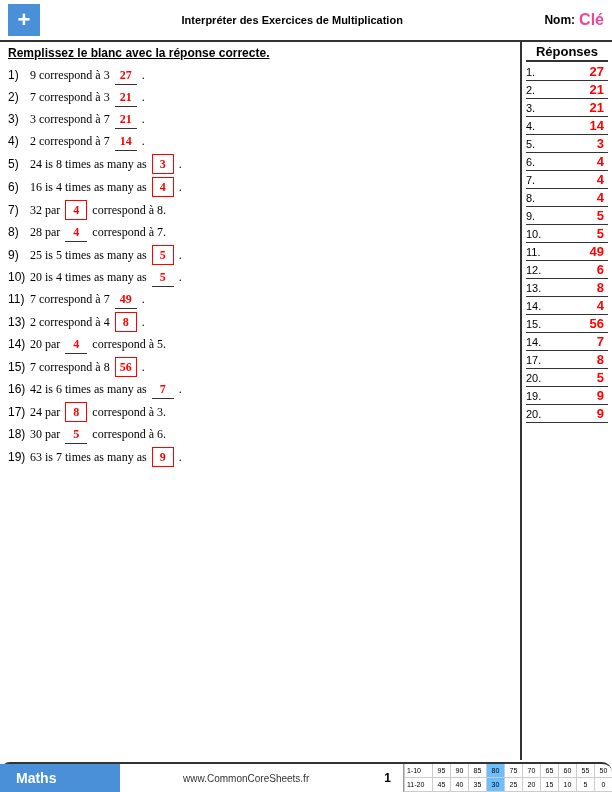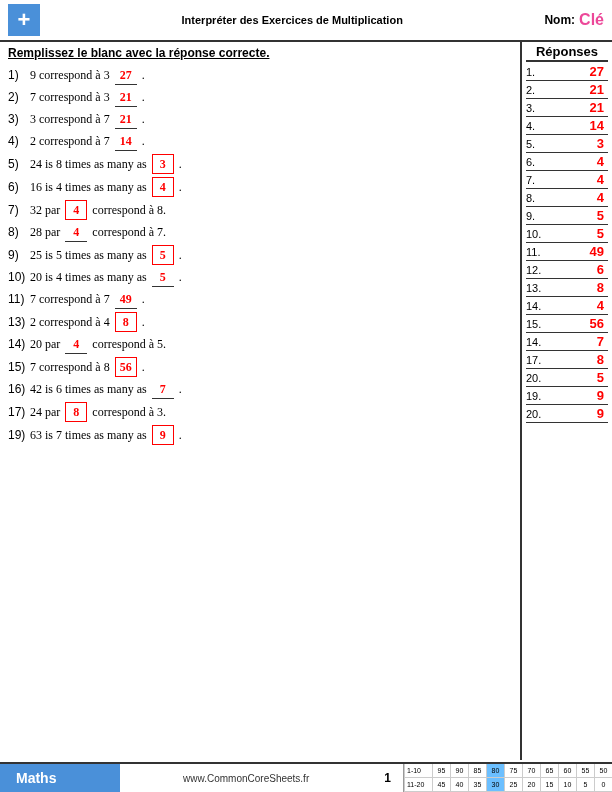--- a/index.html
+++ b/index.html
@@ -149,20 +149,21 @@
     
     .footer {
       position: absolute;
       bottom: 0;
       left: 0;
       right: 0;
       height: 30px;
       display: flex;
       align-items: stretch;
       border-top: 2px solid #333;
+      border-radius: 10px;
     }
     .footer-maths {
       background: #4a90d9;
       color: white;
       font-weight: bold;
       font-size: 14px;
       padding: 0 16px;
       display: flex;
       align-items: center;
       min-width: 120px;
@@ -290,20 +291,24 @@
           <span class="q-num">15)</span>
           <span class="q-text">7 correspond à 8 <span class="answer-box-rect">56</span> .</span>
         </div>
         <div class="question-row">
           <span class="q-num">16)</span>
           <span class="q-text">42 is 6 times as many as <span class="answer-box">7</span> .</span>
         </div>
         <div class="question-row">
           <span class="q-num">17)</span>
           <span class="q-text">24 par <span class="answer-box-rect">8</span> correspond à 3.</span>
+        </div>
+        <div class="question-row">
+          <span class="q-num">18)</span>
+          <span class="q-text">30 par <span class="answer-box">5</span> correspond à 6.</span>
         </div>
         <div class="question-row">
           <span class="q-num">19)</span>
           <span class="q-text">63 is 7 times as many as <span class="answer-box-rect">9</span> .</span>
         </div>
       </div>
   </div>
 
   <div class="right-section">
     <div class="reponses-header">Réponses</div>

